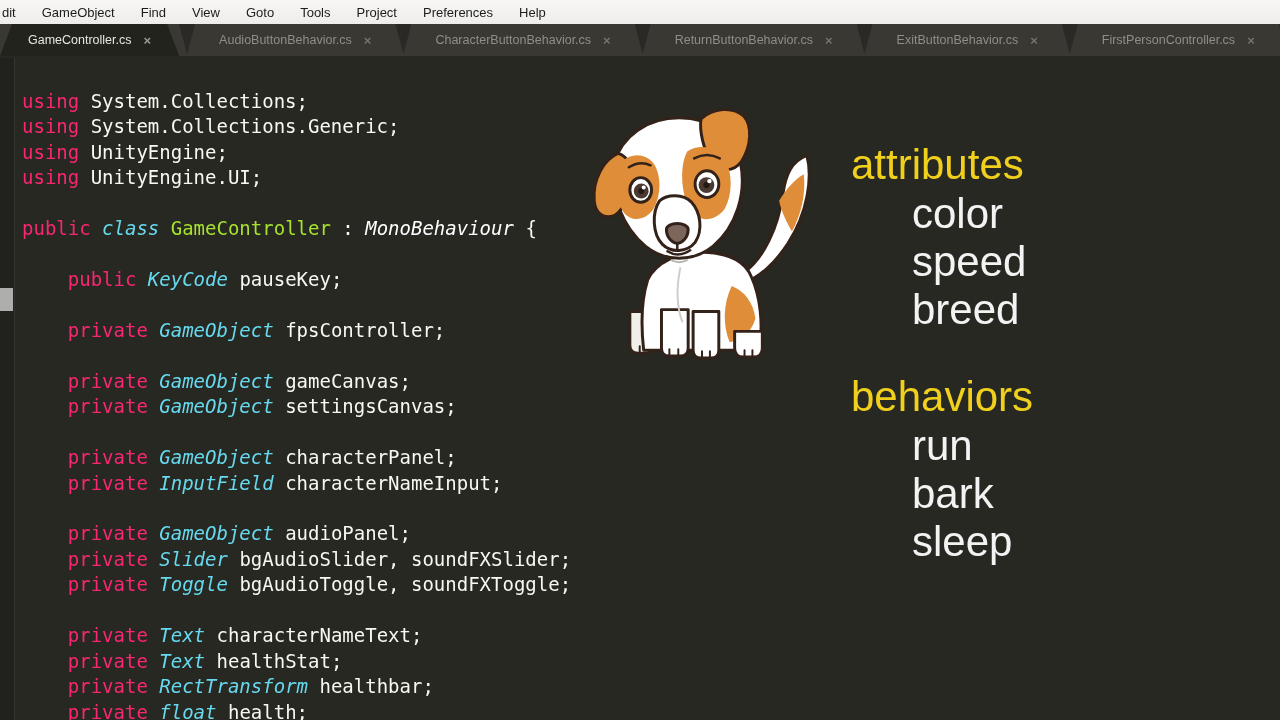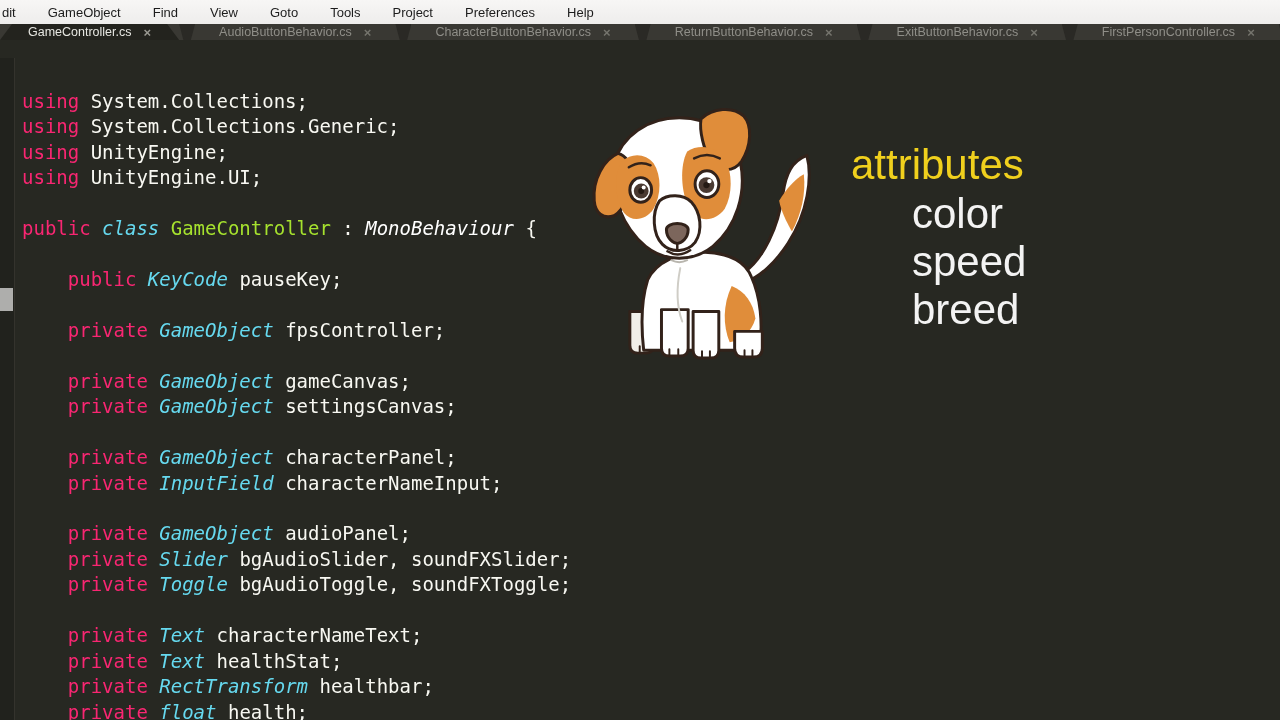--- a/index.html
+++ b/index.html
@@ -3,27 +3,27 @@
 <meta charset="utf-8">
 <style>
   * { margin:0; padding:0; box-sizing:border-box; }
   html,body { width:1280px; height:720px; overflow:hidden; background:#272822; }
   #screen { position:relative; width:1280px; height:720px; background:#272822;
             font-family:"Liberation Sans", sans-serif; }
 
   
   .menubar { position:absolute; left:0; top:0; width:1280px; height:24px;
              background:linear-gradient(#f7f6f5,#eeedec);
-             display:flex; align-items:center; gap:16px; padding-left:0;
+             display:flex; align-items:center; gap:10px; padding-left:0;
              font-size:13px; color:#1c1c1c; }
   .menu-item { padding:3px 8px; cursor:default; }
   .menu-item:first-child { padding-left:2px; }
 
   
-  .tabbar { position:absolute; left:0; top:24px; width:1280px; height:16px;
+  .tabbar { position:absolute; left:0; top:24px; width:1280px; height:32px;
             background:#393833; display:flex; align-items:stretch; overflow:hidden; }
   .tab { display:flex; align-items:center; gap:12px; padding:0 24px;
          font-size:12.5px; color:#8f8e88; white-space:nowrap; flex:0 0 auto; }
   .tab .tab-close { color:#75746d; font-size:13px; font-weight:bold; }
   .tab.active { background:#23231e; color:#e6e6e1;
                 clip-path:polygon(12px 0, calc(100% - 12px) 0, 100% 100%, 0 100%);
                 padding:0 28px; }
   .tab.active .tab-close { color:#9a9992; }
   .tab-sep { flex:0 0 16px; height:30px; background:#2a2925;
              clip-path:polygon(0 0, 100% 0, 50% 100%); }
@@ -159,15 +159,21 @@
     </g>
   </svg>
 
   <div class="overlay">
       <div class="ov-section">
         <div class="ov-title">attributes</div>
         <div class="ov-item">color</div>
         <div class="ov-item">speed</div>
         <div class="ov-item">breed</div>
       </div>
+      <div class="ov-section">
+        <div class="ov-title">behaviors</div>
+        <div class="ov-item">run</div>
+        <div class="ov-item">bark</div>
+        <div class="ov-item">sleep</div>
+      </div>
     </div>
 
 </div>
 
 </body></html>

